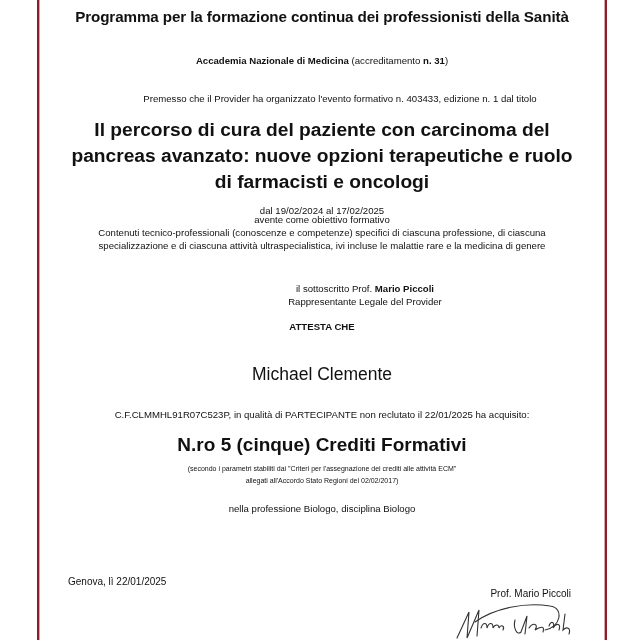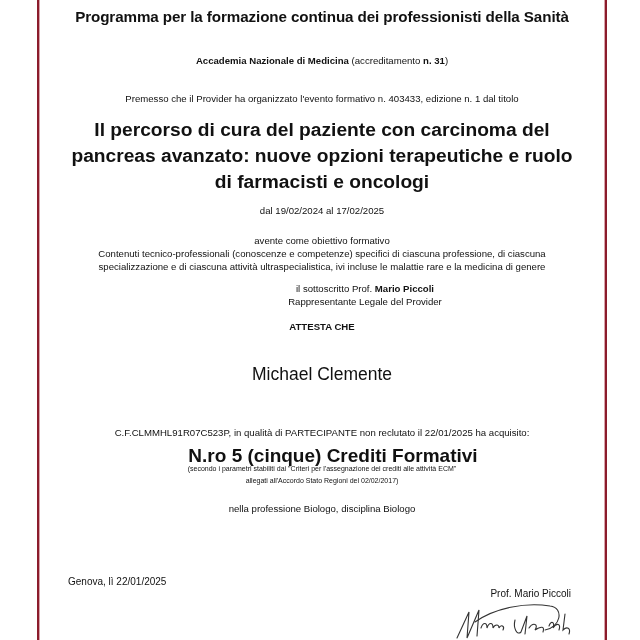--- a/index.html
+++ b/index.html
@@ -38,48 +38,47 @@
       top: 8px;
       font-size: 15.2px;
       font-weight: bold;
       letter-spacing: -0.1px;
     }
     .small {
       font-size: 9.6px;
       line-height: 13px;
     }
     .premise1 { top: 54px; }
-    .premise2 { top: 92px; }
+    .premise2 { top: 92px; padding-left: 18px; }
     .event-title {
       top: 117px;
       font-size: 19.2px;
       font-weight: bold;
       line-height: 26px;
       white-space: normal;
       left: 70px;
       width: 504px;
     }
     .dates { top: 204px; }
-    .objective { top: 234px; }
+    .objective { top: 213px; }
     .undersigned { top: 282px; padding-left: 43px; }
     .attesta {
       top: 320px;
       font-weight: bold;
     }
     .name {
       top: 364px;
       font-size: 17.5px;
       font-weight: normal;
     }
-    .cf { top: 426px; text-align: center; }
+    .cf { top: 408px; text-align: center; }
     .credits {
-      top: 445px;
+      top: 434px;
       font-size: 19px;
       font-weight: bold;
-      margin-left: 11px;
     }
     .criteria {
       top: 463px;
       font-size: 7px;
       line-height: 12px;
     }
     .profession { top: 502px; text-align: center; }
     .place-date {
       position: absolute;
       left: 68px;

